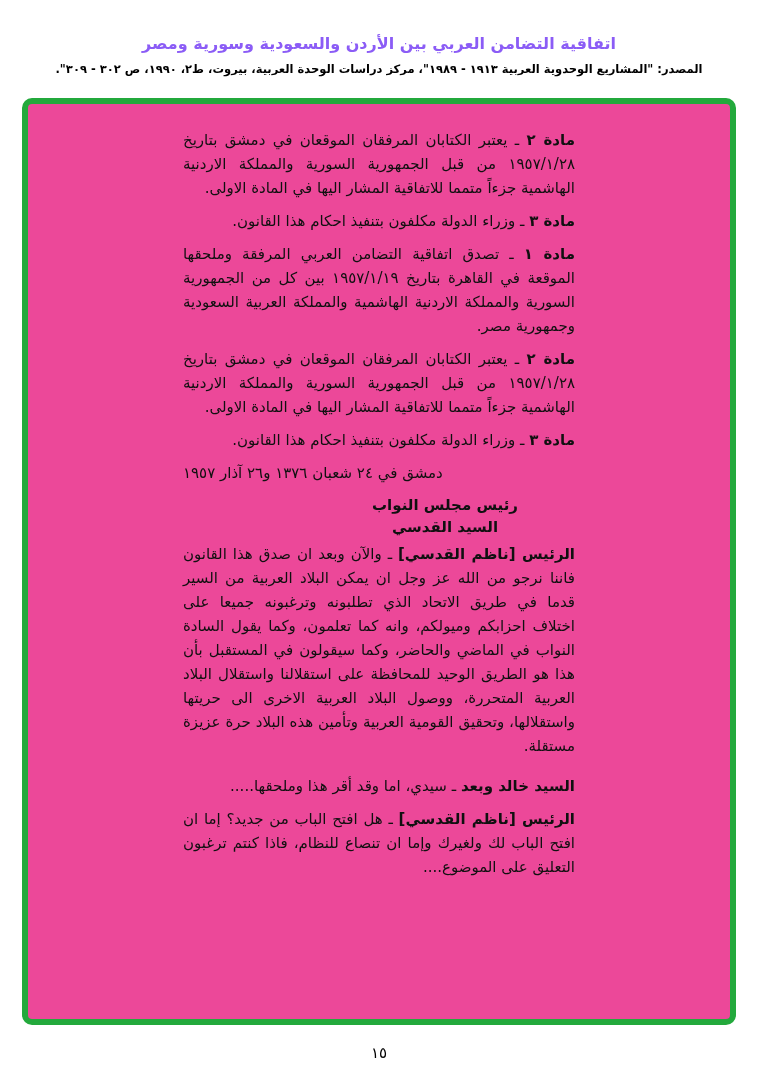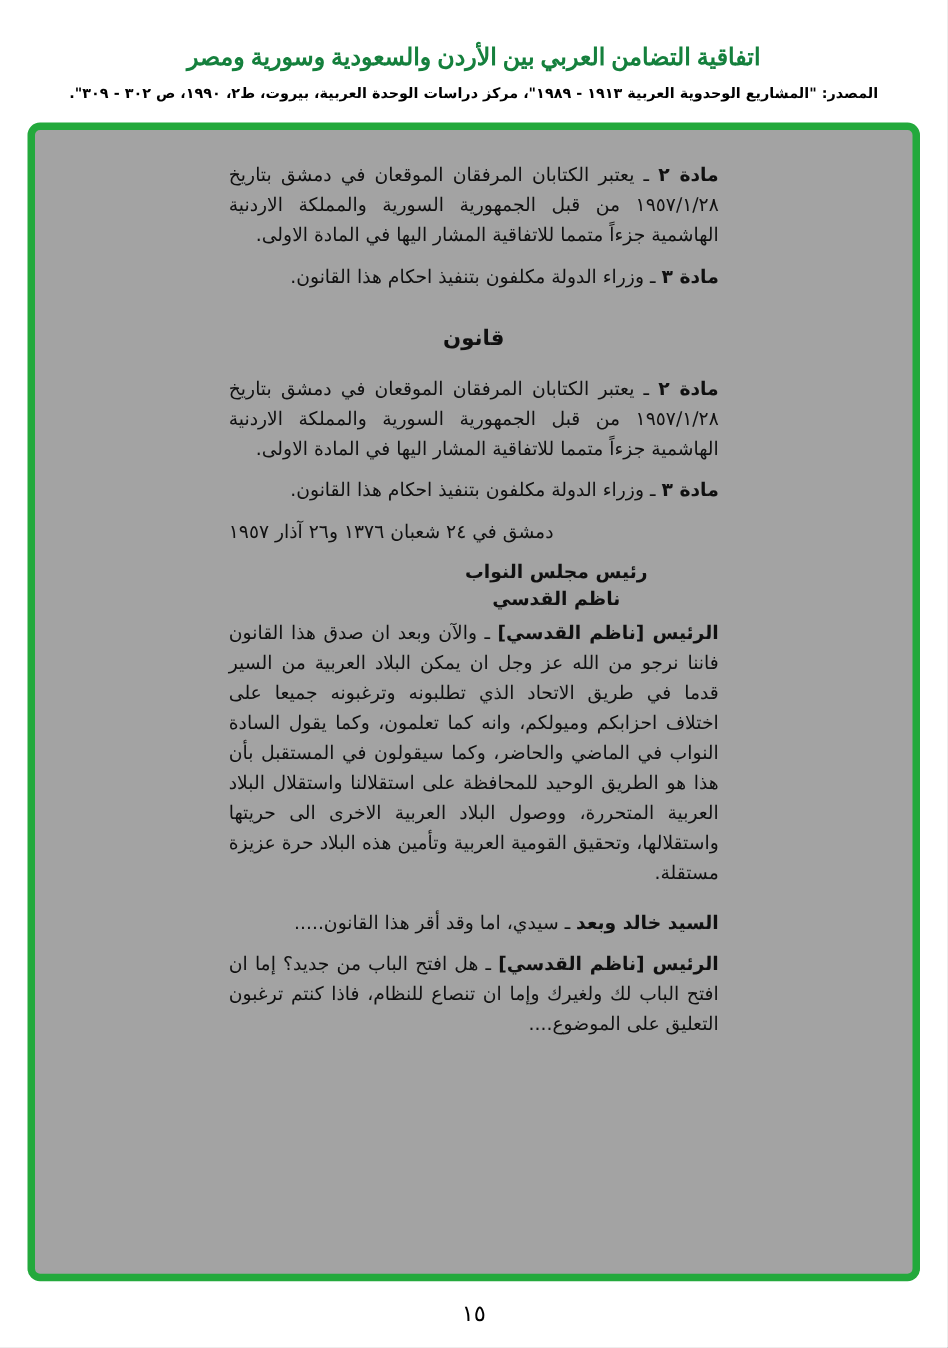--- a/index.html
+++ b/index.html
@@ -5,30 +5,30 @@
   html,body{margin:0;padding:0;background:#ffffff;}
   .sheet{
     position:relative;
     width:758px;height:1078px;
     background:#ffffff;
     font-family:"DejaVu Sans",sans-serif;
     color:#101010;
     overflow:hidden;
   }
   .header{direction:rtl;text-align:center;padding-top:34px;}
-  .title{font-weight:bold;font-size:19px;color:#15803d;font-family:Liberation Serif, serif;}
+  .title{font-weight:bold;font-size:16px;color:#8b5cf6;}
   .source{font-weight:bold;font-size:11.5px;margin-top:9px;white-space:nowrap;color:#000;}
   .frame{
     position:absolute;
     left:22px;top:98px;
     width:714px;height:927px;
     box-sizing:border-box;
     border:6px solid #23a93c;
     border-radius:10px;
-    background:#a3a3a3;
+    background:#ec4899;
   }
   .column{
     direction:rtl;
     width:392px;
     margin:0 auto;
     padding-top:24px;
     text-align:justify;
     font-size:15px;
     line-height:24px;
   }
@@ -46,21 +46,21 @@
     margin:1px 57px 4px auto;
     text-align:center;
     font-weight:bold;
     line-height:22px;
   }
   .gap-lg{margin-top:16px !important;}
   .page-number{
     position:absolute;
     left:0;right:0;bottom:16px;
     text-align:center;
-    font-size:18px;
+    font-size:15px;
     color:#000;
   }
 </style>
 </head>
 <body>
 
 <div class="sheet">
 
   <div class="header">
     <div class="title">اتفاقية التضامن العربي بين الأردن والسعودية وسورية ومصر</div>
@@ -69,38 +69,38 @@
 
   <div class="frame">
     <div class="column">
 
       <p><span class="lead">مادة ٢</span> <span>ـ يعتبر الكتابان المرفقان الموقعان في دمشق بتاريخ ١٩٥٧/١/٢٨ من قبل الجمهورية السورية والمملكة الاردنية الهاشمية جزءاً متمما للاتفاقية المشار اليها في المادة الاولى.</span></p>
 
 
       <p><span class="lead">مادة ٣</span> <span>ـ وزراء الدولة مكلفون بتنفيذ احكام هذا القانون.</span></p>
 
 
-      <div class="law-heading">قانون</div>
 
 
+      <p><span class="lead">مادة ١</span> <span>ـ تصدق اتفاقية التضامن العربي المرفقة وملحقها الموقعة في القاهرة بتاريخ ١٩٥٧/١/١٩ بين كل من الجمهورية السورية والمملكة الاردنية الهاشمية والمملكة العربية السعودية وجمهورية مصر.</span></p>
 
       <p><span class="lead">مادة ٢</span> <span>ـ يعتبر الكتابان المرفقان الموقعان في دمشق بتاريخ ١٩٥٧/١/٢٨ من قبل الجمهورية السورية والمملكة الاردنية الهاشمية جزءاً متمما للاتفاقية المشار اليها في المادة الاولى.</span></p>
 
       <p><span class="lead">مادة ٣</span> <span>ـ وزراء الدولة مكلفون بتنفيذ احكام هذا القانون.</span></p>
 
       <p class="date-line">دمشق في ٢٤ شعبان ١٣٧٦ و٢٦ آذار ١٩٥٧</p>
 
       <div class="signature">
         <div>رئيس مجلس النواب</div>
-        <div>ناظم القدسي</div>
+        <div>السيد القدسي</div>
       </div>
 
       <p><span class="lead">الرئيس [ناظم القدسي]</span> <span>ـ والآن وبعد ان صدق هذا القانون فاننا نرجو من الله عز وجل ان يمكن البلاد العربية من السير قدما في طريق الاتحاد الذي تطلبونه وترغبونه جميعا على اختلاف احزابكم وميولكم، وانه كما تعلمون، وكما يقول السادة النواب في الماضي والحاضر، وكما سيقولون في المستقبل بأن هذا هو الطريق الوحيد للمحافظة على استقلالنا واستقلال البلاد العربية المتحررة، ووصول البلاد العربية الاخرى الى حريتها واستقلالها، وتحقيق القومية العربية وتأمين هذه البلاد حرة عزيزة مستقلة.</span></p>
 
-      <p class="gap-lg"><span class="lead">السيد خالد وبعد</span> <span>ـ سيدي، اما وقد أقر هذا القانون.....</span></p>
+      <p class="gap-lg"><span class="lead">السيد خالد وبعد</span> <span>ـ سيدي، اما وقد أقر هذا وملحقها.....</span></p>
 
       <p><span class="lead">الرئيس [ناظم القدسي]</span> <span>ـ هل افتح الباب من جديد؟ إما ان افتح الباب لك ولغيرك وإما ان تنصاع للنظام، فاذا كنتم ترغبون التعليق على الموضوع....</span></p>
 
     </div>
   </div>
 
   <div class="page-number">١٥</div>
 
 </div>
 

